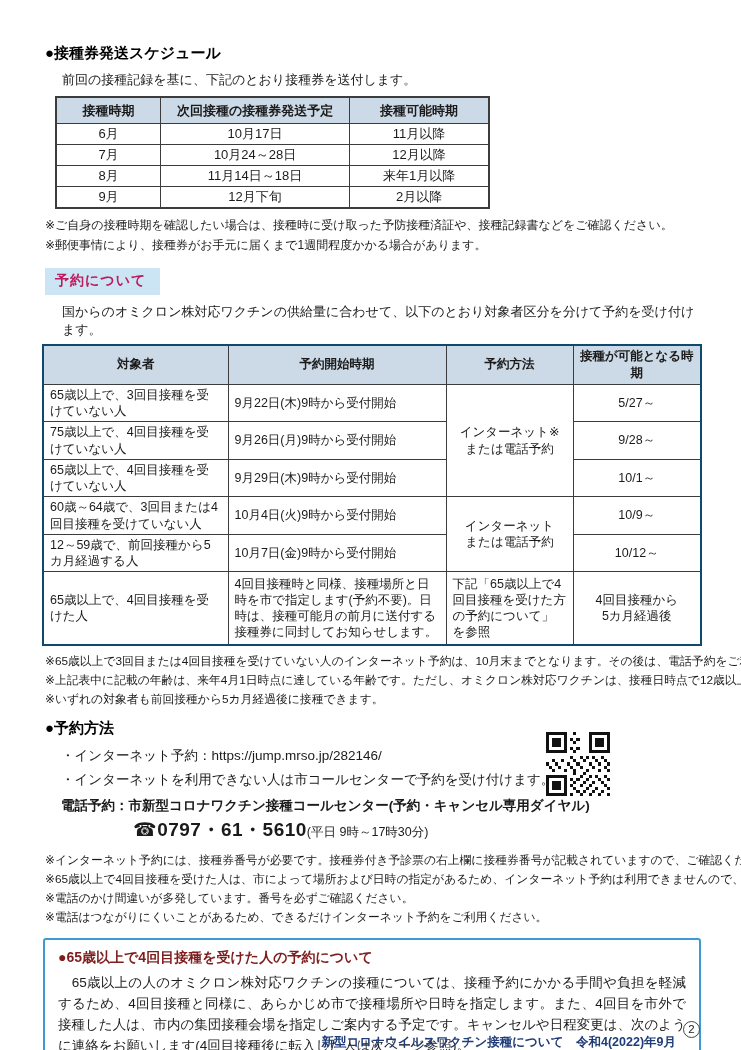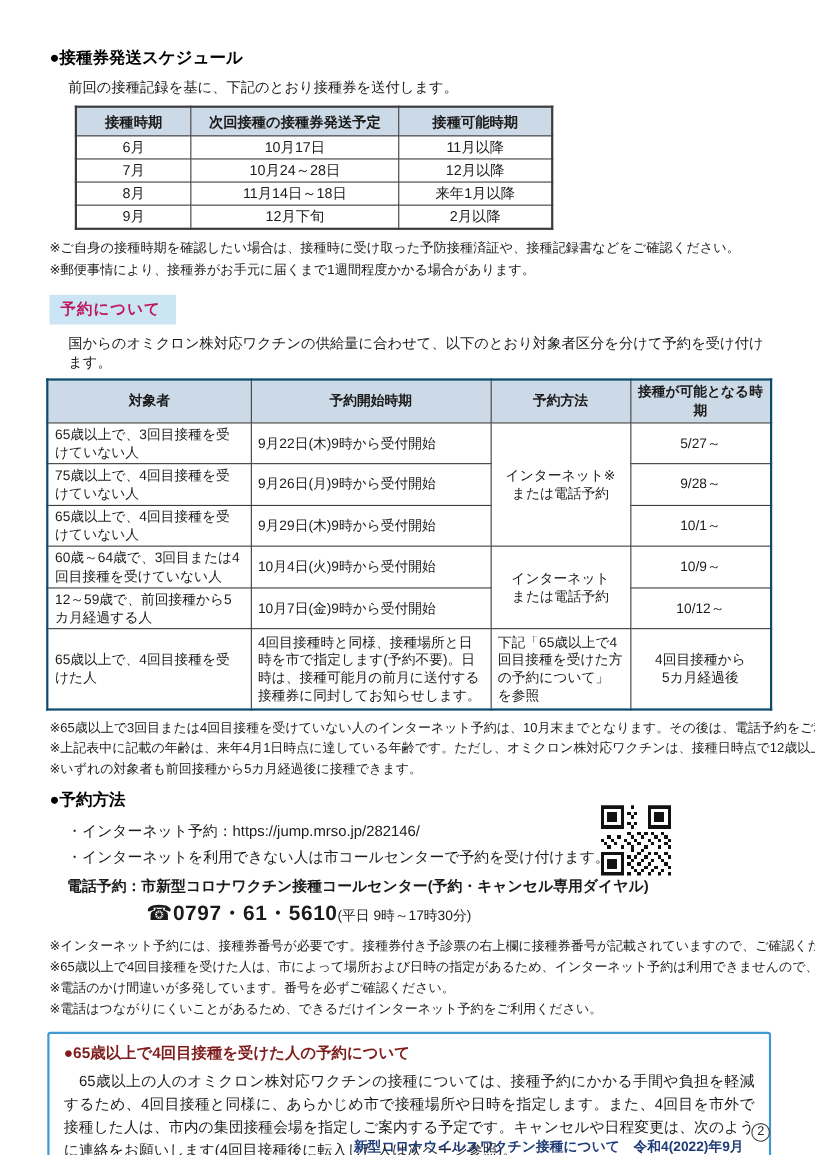--- a/index.html
+++ b/index.html
@@ -5,21 +5,21 @@
   html,body { margin:0; padding:0; background:#fff; }
   .page {
     position:relative; width:741px; height:1050px; box-sizing:border-box;
     background:#fff; padding:44px 41px 0 45px;
     font-family:"Liberation Sans","DejaVu Sans",sans-serif; color:#1b1b1b;
   }
   .sec-title { color:#000000; font-weight:bold; font-size:15px; line-height:1.2; }
   .intro { font-size:13px; margin:9px 0 7px 17px; }
 
   table { border-collapse:collapse; }
-  .t1 { width:435px; margin-left:23px; font-size:13px; border:2px solid #3c3c3c; }
+  .t1 { width:435px; margin-left:10px; font-size:13px; border:2px solid #3c3c3c; }
   .t1 th { background:#ccd9e6; border:1px solid #3c3c3c; font-weight:bold; padding:3px 2px; height:19px; }
   .t1 td { border:1px solid #3c3c3c; text-align:center; padding:1px 2px; height:18px; }
 
   .notes { font-size:12px; line-height:1.7; margin-top:6px; }
   .notes div { white-space:nowrap; }
 
   .res-label { display:inline-block; background:#cbe5f4; color:#be185d; font-size:14px;
     font-weight:bold; padding:4px 14px 5px 10px; margin-top:12px; letter-spacing:1px; }
   .intro2 { font-size:13px; margin:8px 0 5px 17px; }
 

